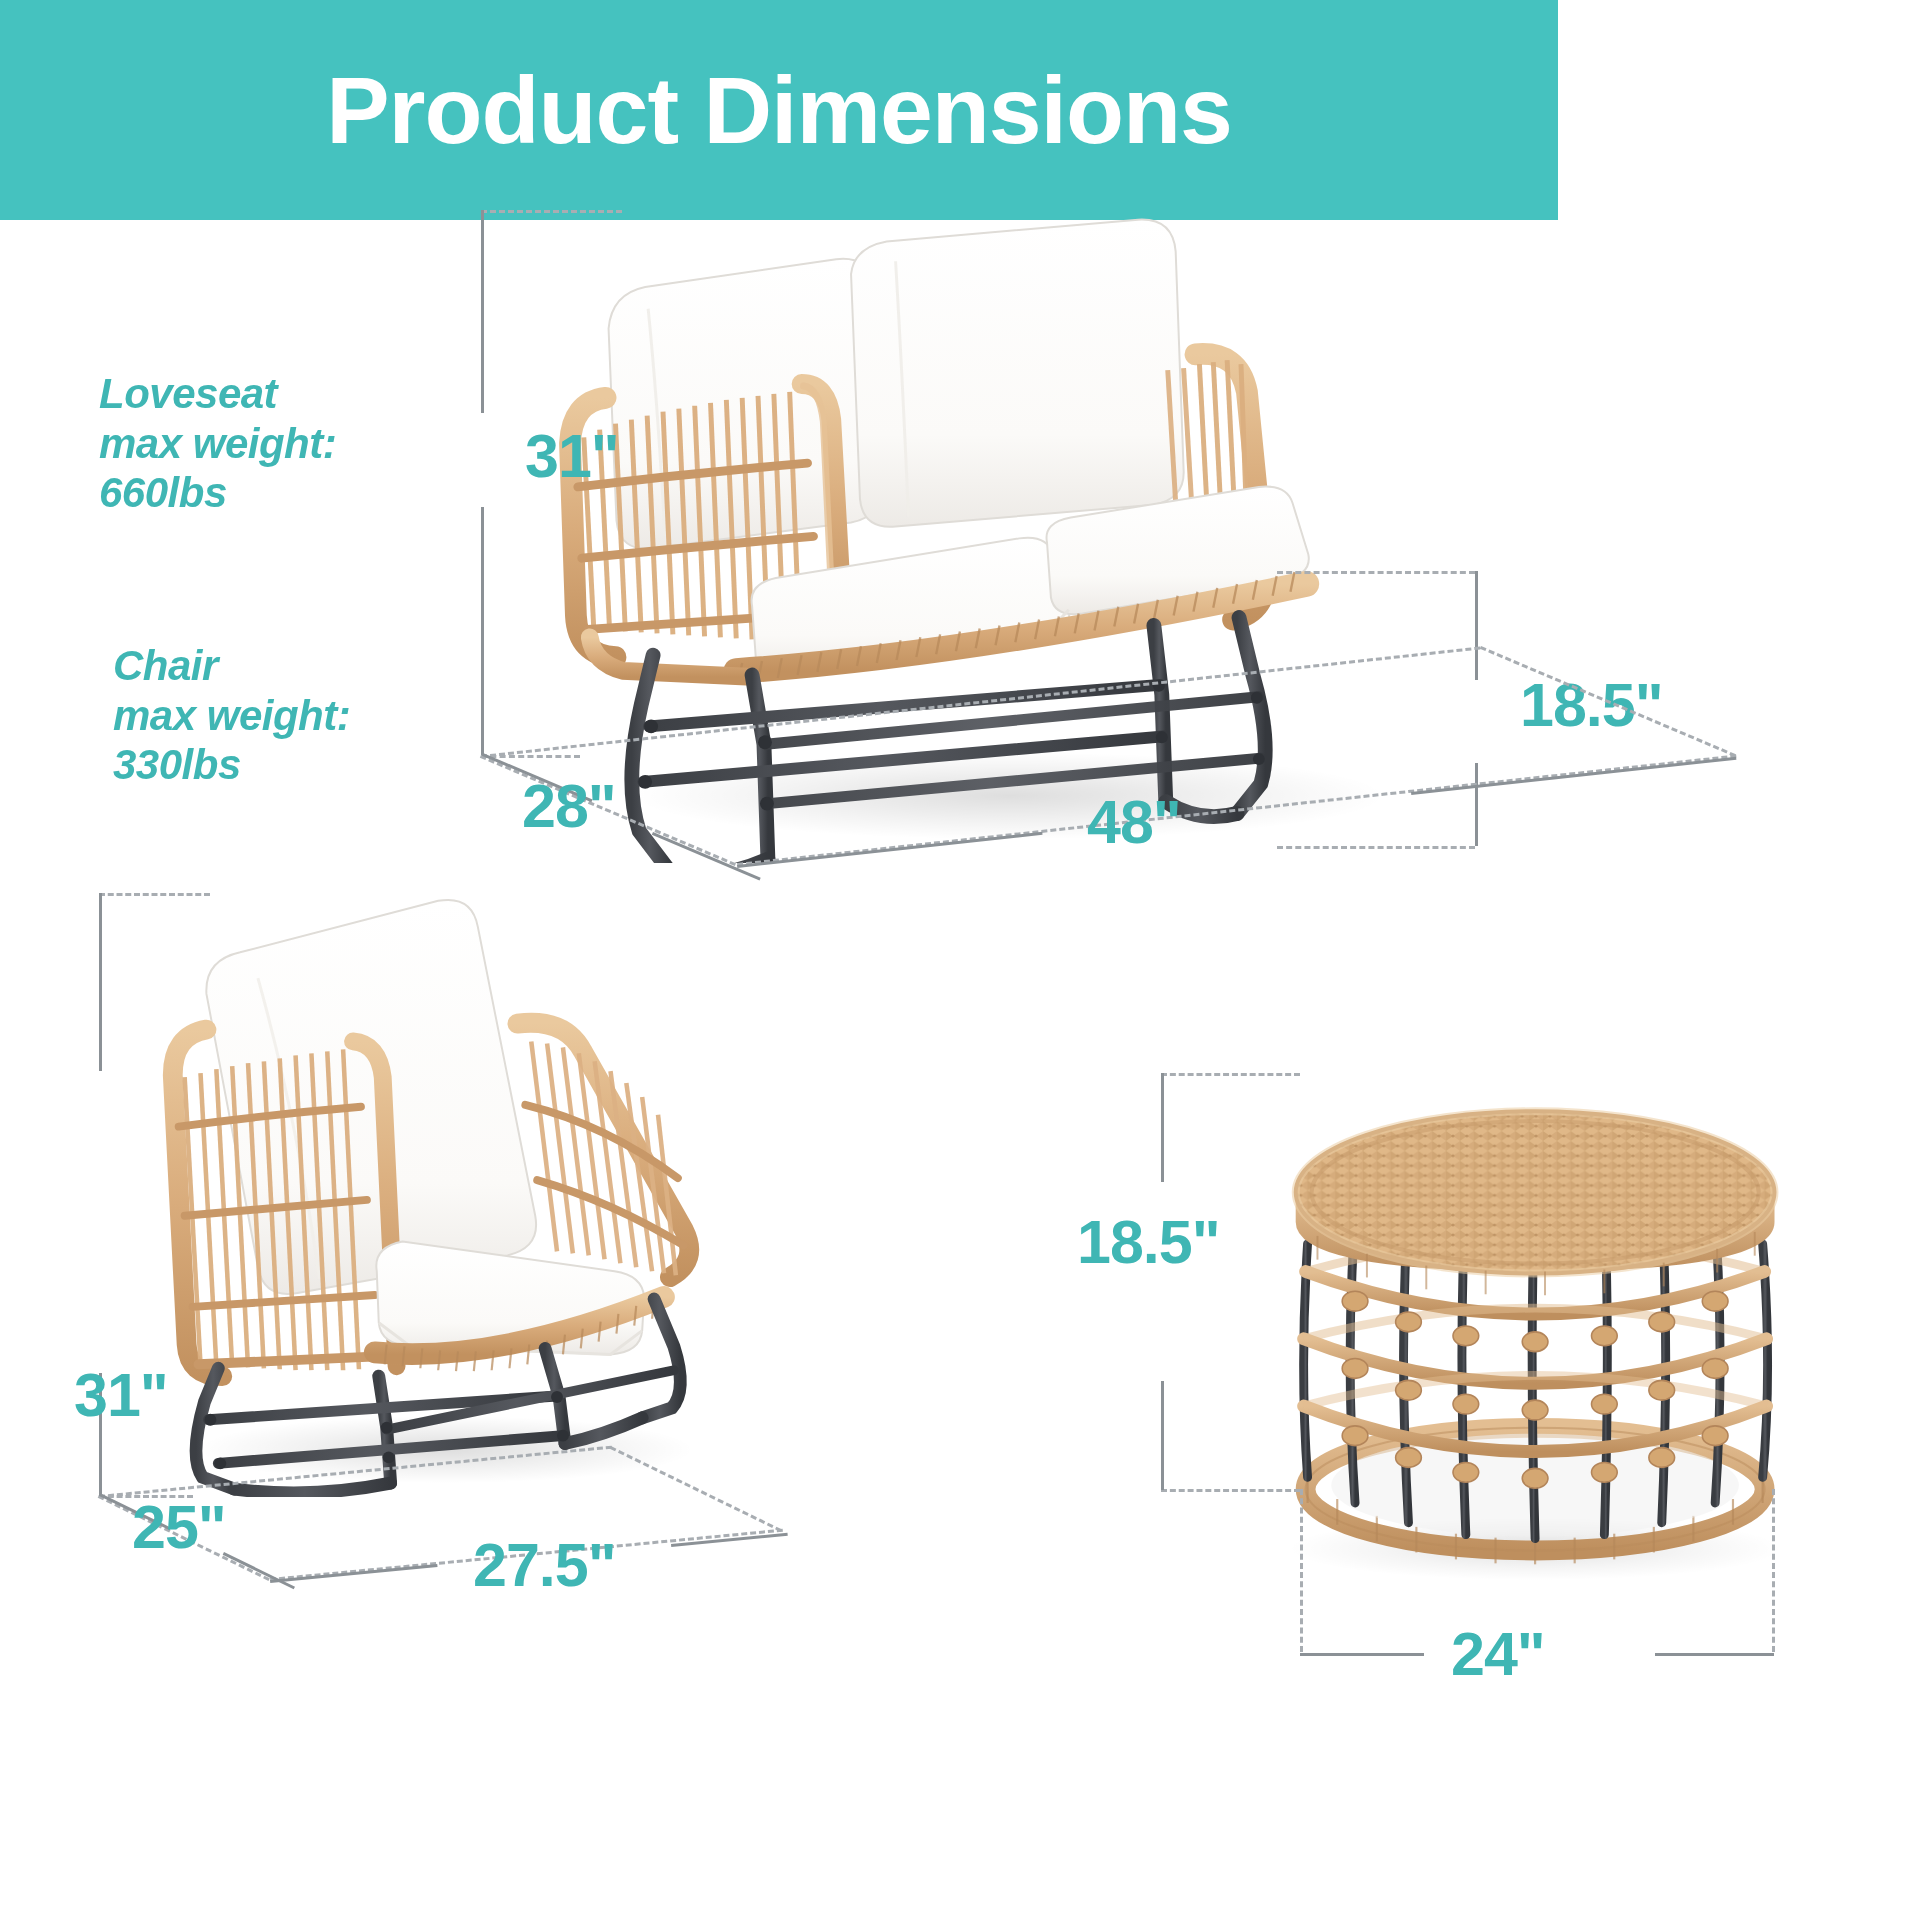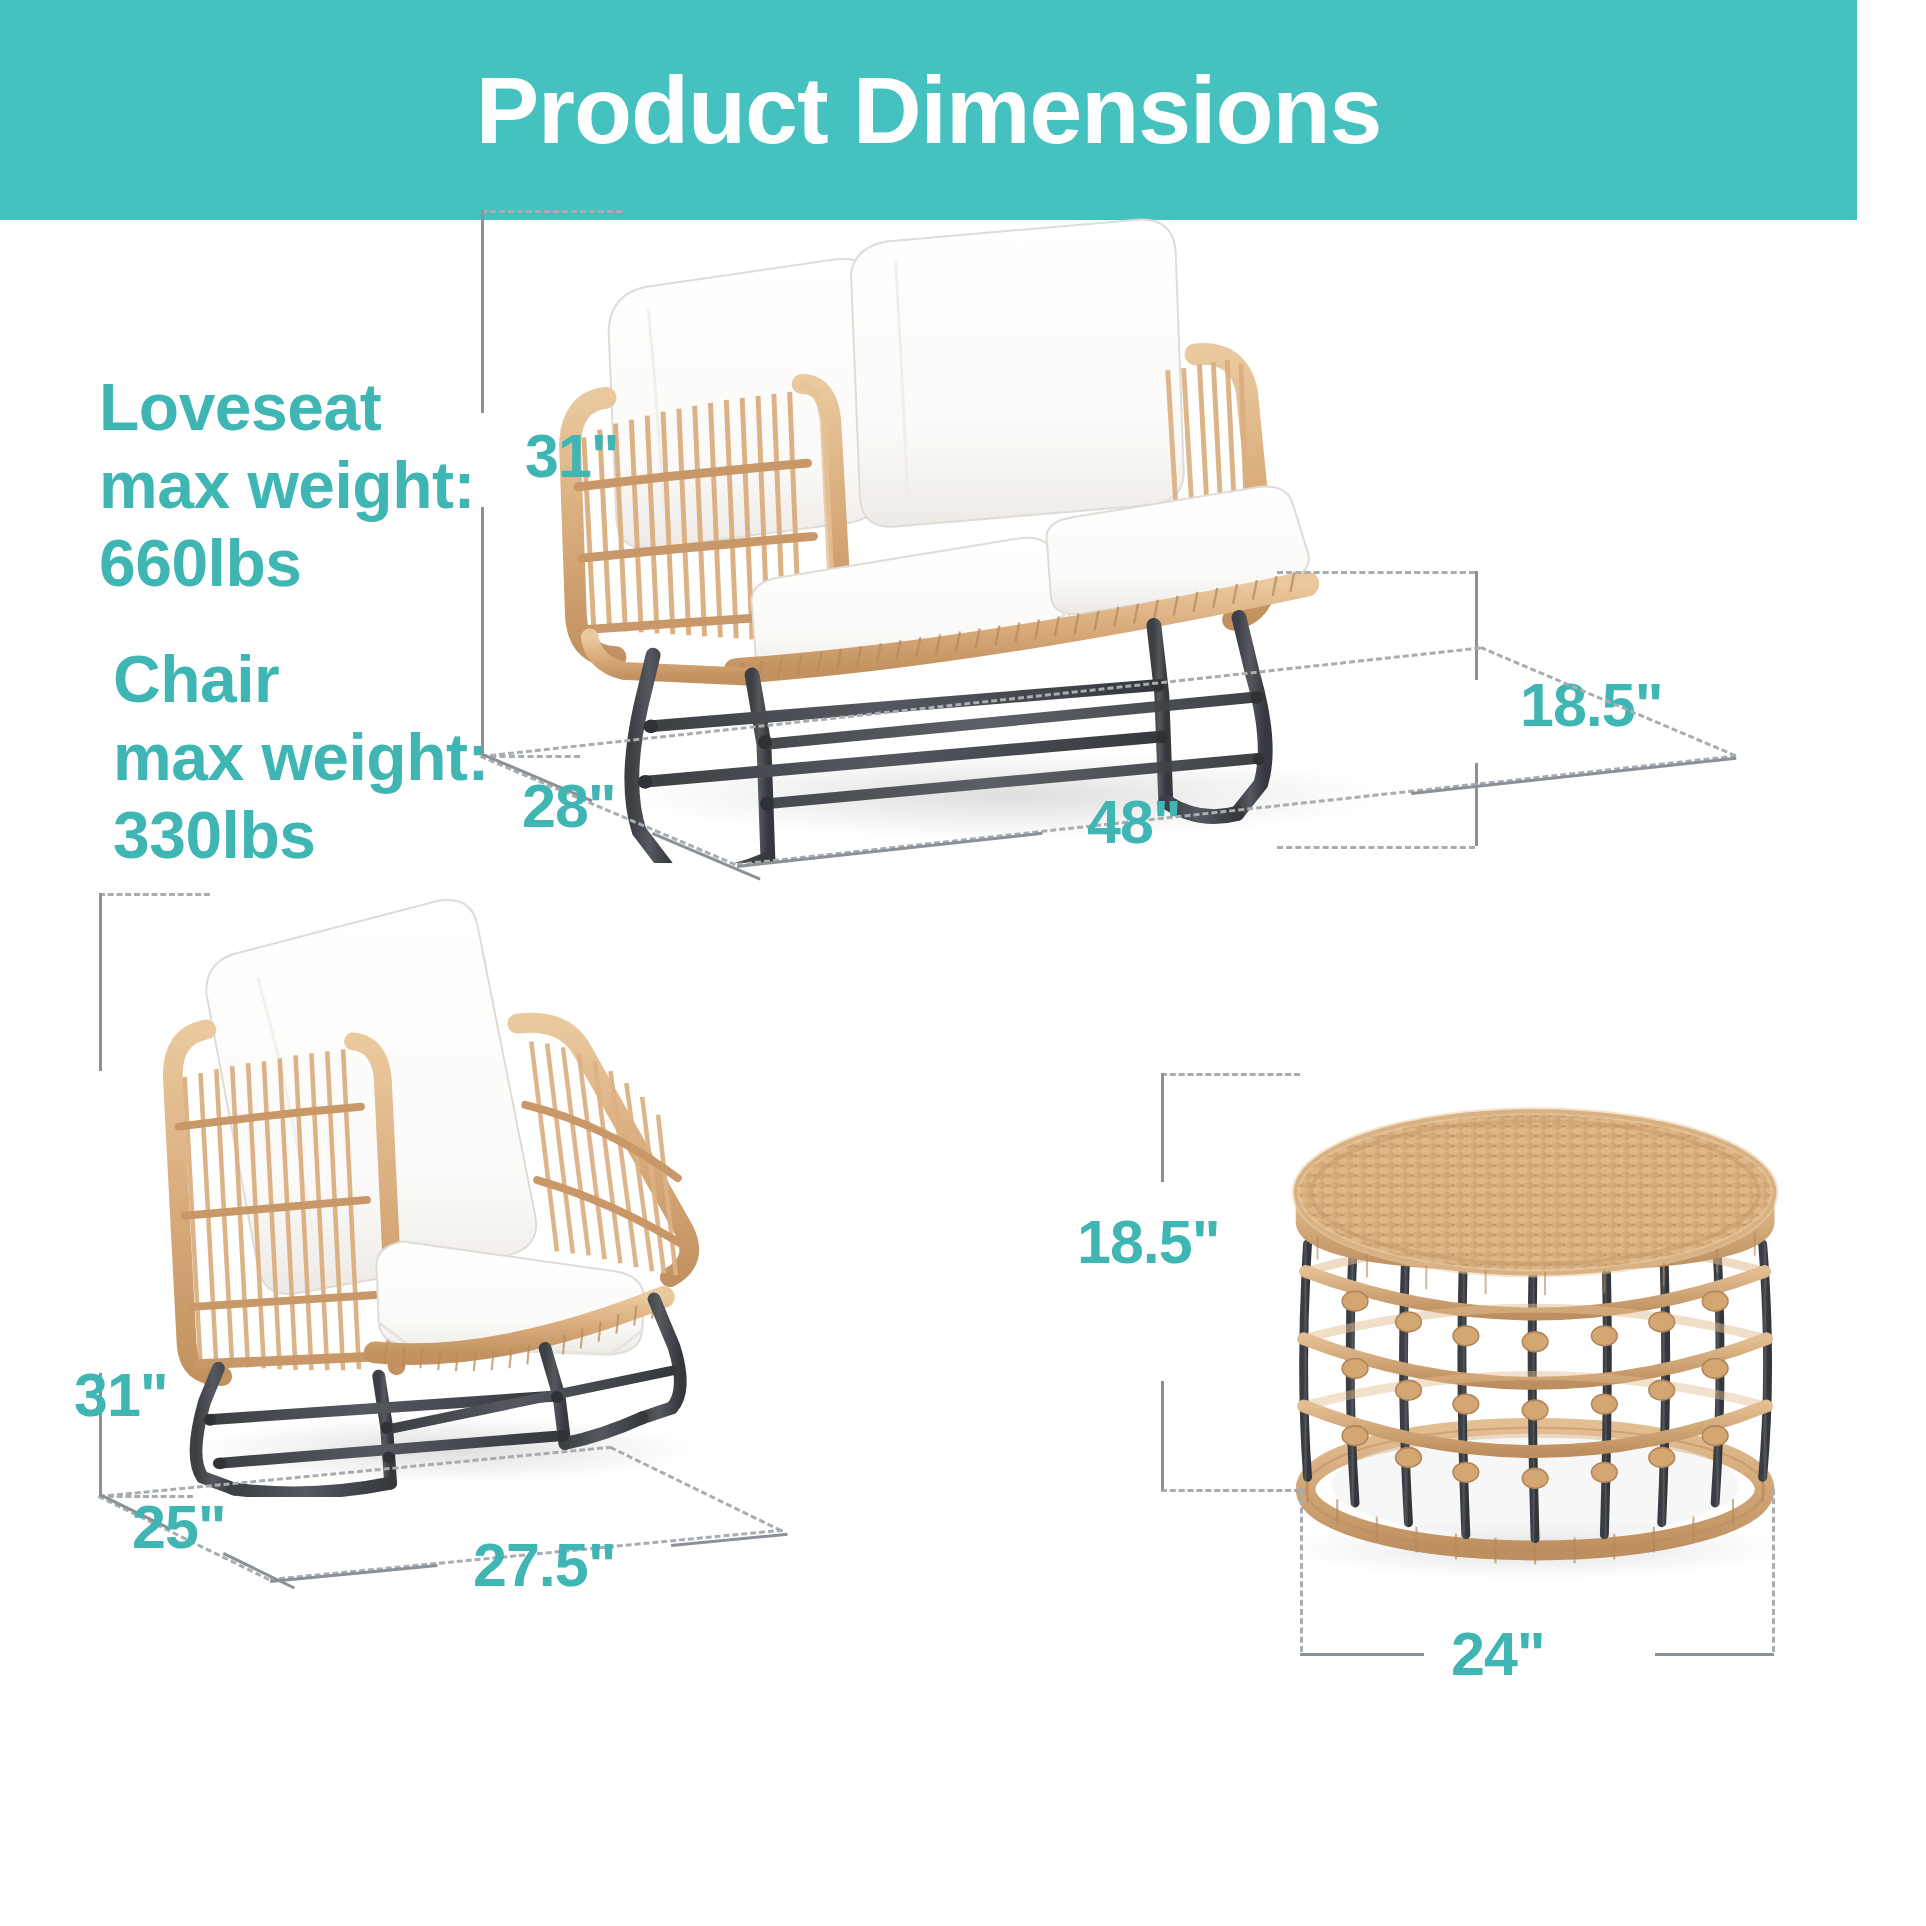--- a/index.html
+++ b/index.html
@@ -12,21 +12,21 @@
     height: 1927px;
     font-family: "Liberation Sans", sans-serif;
     overflow: hidden;
     position: relative;
   }
 
   
   #header-bar {
     position: absolute;
     left: 0; top: 0;
-    width: 1857px;
+    width: 1558px;
     height: 220px;
     background: #45C2BF;
     display: flex;
     align-items: center;
     justify-content: center;
   }
   #header-title {
     color: #ffffff;
     font-size: 95px;
     font-weight: bold;
@@ -41,25 +41,26 @@
     position: absolute;
     left: 0; top: 220px;
     width: 1927px;
     height: 1707px;
   }
 
   
   .spec-block {
     position: absolute;
     color: #3FB6B4;
-    font-size: 66px;
+    font-size: 42px;
     font-weight: bold;
     line-height: 1.18;
     white-space: pre-line;
     letter-spacing: -0.5px;
+    font-style: italic;
   }
   #spec-loveseat { left: 99px; top: 149px; }
   #spec-chair    { left: 113px; top: 421px; }
 
   
   .dim-label {
     position: absolute;
     color: #3FB6B4;
     font-size: 61px;
     font-weight: bold;

